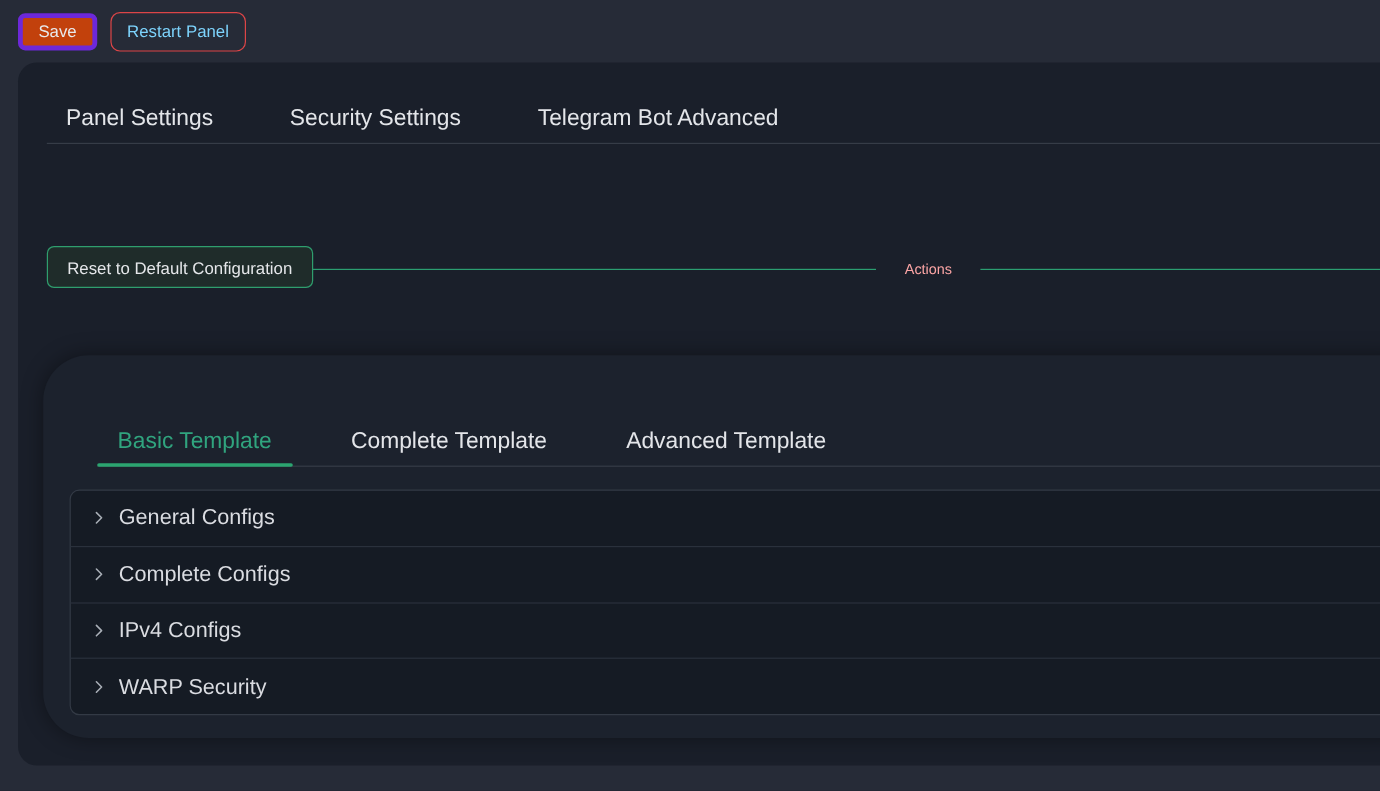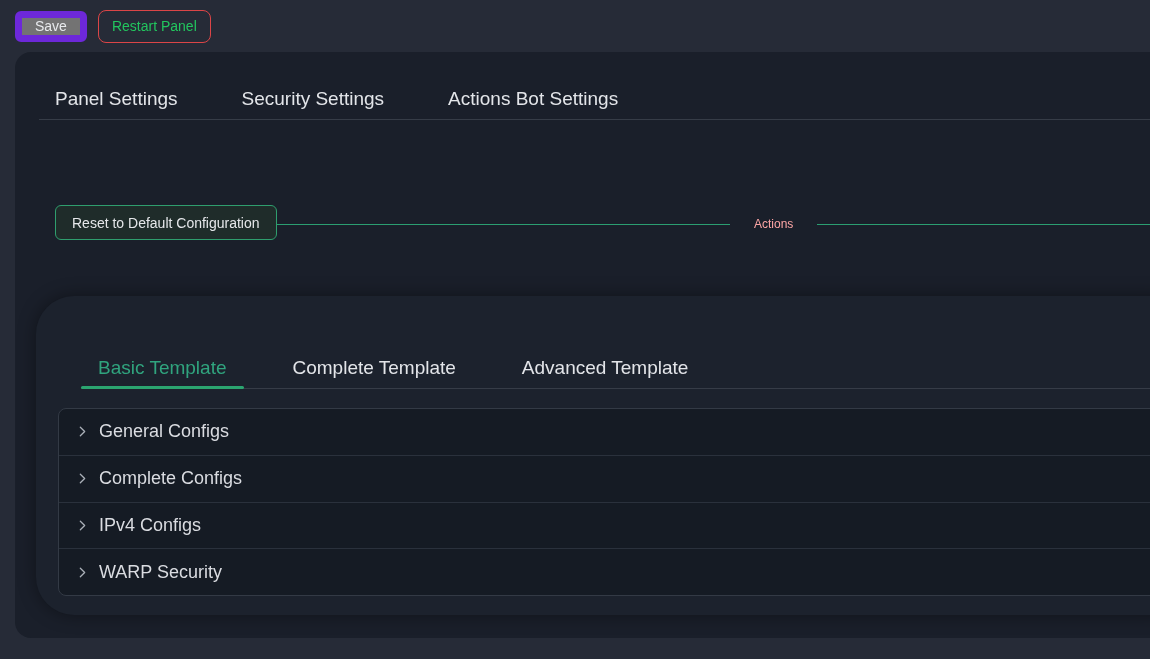--- a/index.html
+++ b/index.html
@@ -17,27 +17,27 @@
     display:flex;align-items:center;gap:11px;
     padding-left:15px;box-sizing:border-box;
   }
   .btn{
     display:inline-flex;align-items:center;justify-content:center;
     font-family:"Liberation Sans", sans-serif;
     font-size:14px;cursor:pointer;background:transparent;
   }
   .btn-save{
     height:31px;padding:0 13px;
-    background:#737373;border:7px solid #6d28d9;border-radius:6px;
+    background:#c2410c;border:4px solid #6d28d9;border-radius:6px;
     color:#e8eaed;
   }
   .btn-restart{
     height:33px;padding:0 13px;
     background:transparent;border:1px solid #dc4547;border-radius:8px;
-    color:#22c55e;
+    color:#7dd3fc;
   }
   
   .outer-card{
     position:absolute;left:15px;top:52px;right:-40px;bottom:21px;
     background:#1a1f2a;border-radius:16px;
   }
   
   .tabs-row{
     display:flex;column-gap:32px;
     border-bottom:1px solid #363c47;
@@ -62,21 +62,21 @@
   }
   .divider-actions{top:162px;}
   .divider-templates{top:258px;}
   .divider .seg-left{width:658px;height:1px;background:#2b9e71;flex:none;}
   .divider .seg-right{flex:1;height:1px;background:#2b9e71;}
   .divider .divider-label{
     padding:0 24px;font-size:12px;color:#fca5a5;white-space:nowrap;
   }
   
   .btn-reset{
-    position:absolute;left:40px;top:153px; 
+    position:absolute;left:24px;top:153px; 
     height:35px;padding:0 16px;
     background:#1f2c2a;border:1px solid #2f9e6e;border-radius:6px;
     color:#e5e7ea;
   }
   
   .inner-card{
     position:absolute;left:21px;top:244px;right:0;height:319px;
     background:#1c222d;border-radius:38px;
     box-shadow:0 0 18px rgba(0,0,0,0.40);
   }
@@ -105,21 +105,21 @@
 <div class="topbar">
   <button class="btn btn-save">Save</button>
   <button class="btn btn-restart">Restart Panel</button>
 </div>
 
 <div class="outer-card">
 
   <div class="tabs-row main-tabs">
     <div class="tab">Panel Settings</div>
     <div class="tab">Security Settings</div>
-    <div class="tab">Actions Bot Settings</div>
+    <div class="tab">Telegram Bot Advanced</div>
   </div>
 
   <div class="divider divider-actions">
     <div class="seg-left"></div>
     <div class="divider-label">Actions</div>
     <div class="seg-right"></div>
   </div>
 
   <button class="btn btn-reset">Reset to Default Configuration</button>
 

